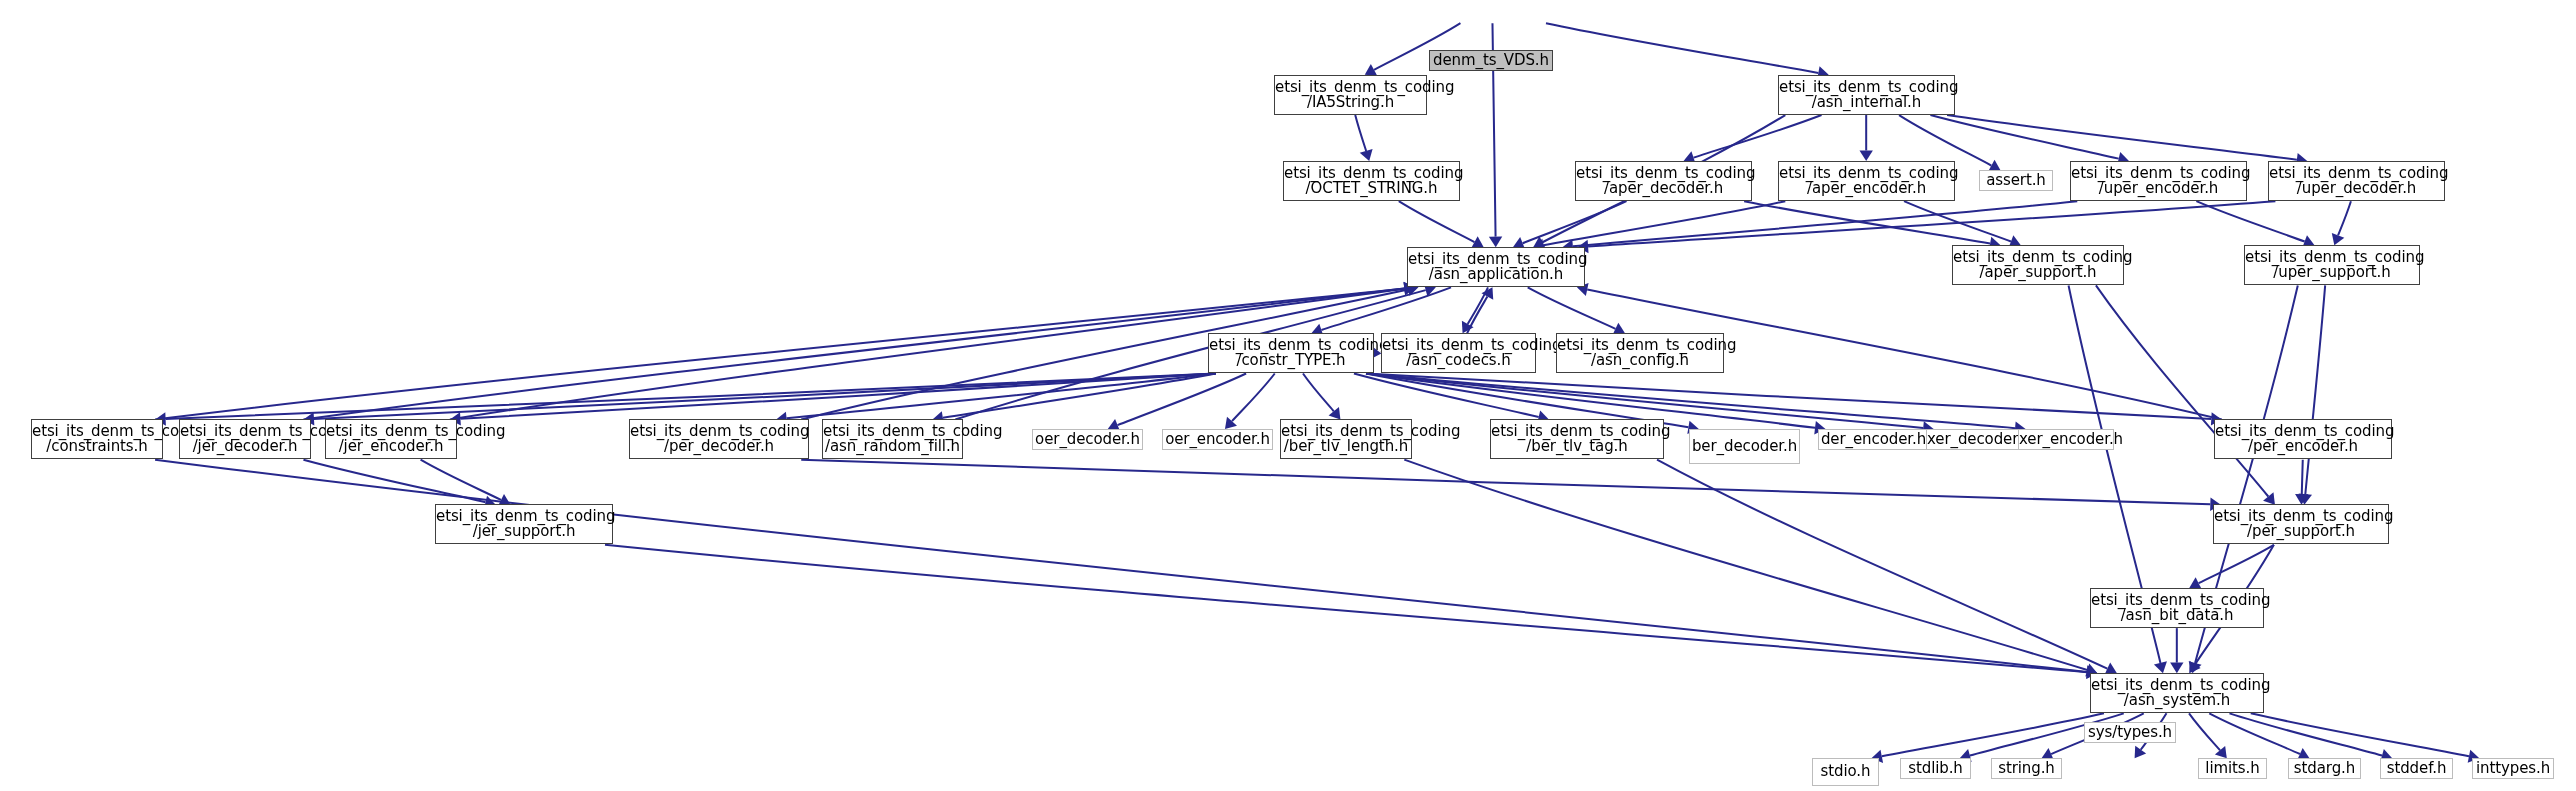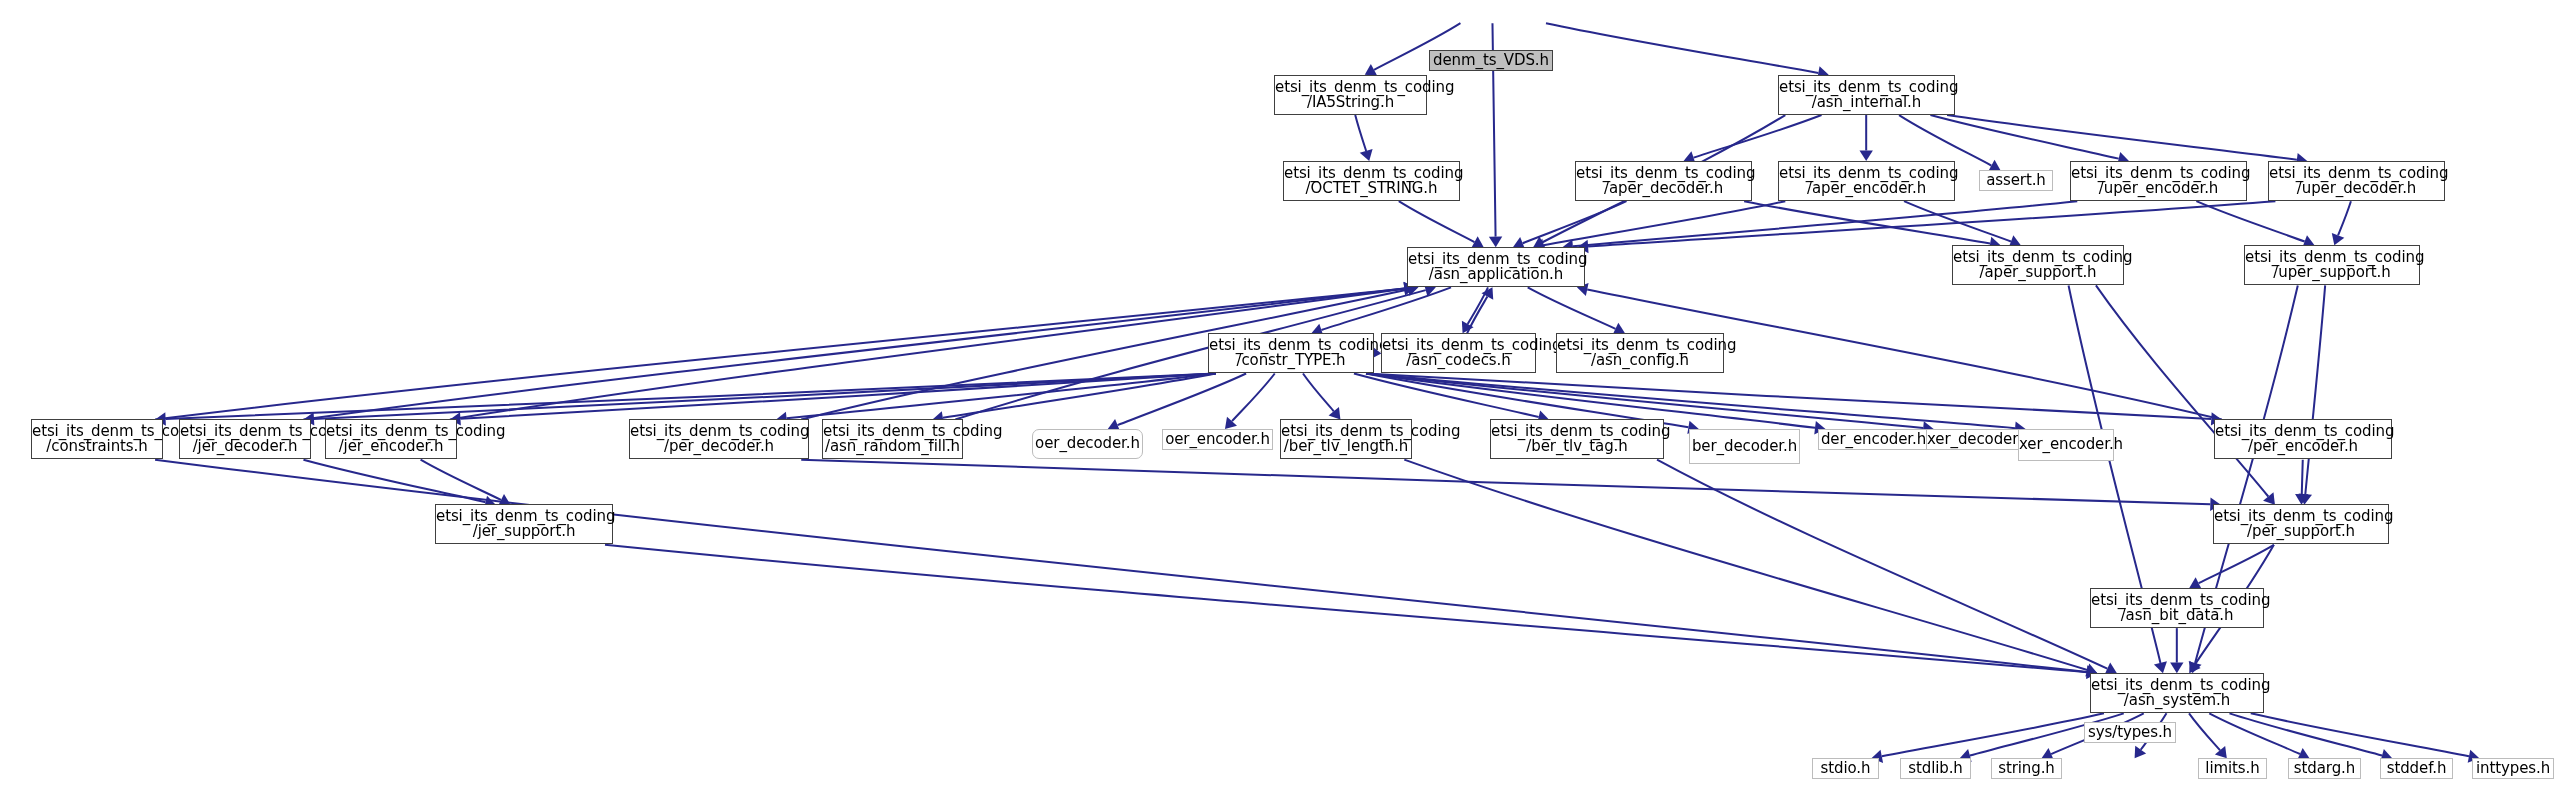--- a/index.html
+++ b/index.html
@@ -275,21 +275,21 @@
         <span class="l2">/jer_encoder.h</span>
       </div>
       <div class="gnode strong" style="left: 629px; top: 419px; width: 180px; height: 40px;">
         <span class="l1">etsi_its_denm_ts_coding</span>
         <span class="l2">/per_decoder.h</span>
       </div>
       <div class="gnode strong" style="left: 822px; top: 419px; width: 141px; height: 40px;">
         <span class="l1">etsi_its_denm_ts_coding</span>
         <span class="l2">/asn_random_fill.h</span>
       </div>
-      <div class="gnode " style="left: 1032px; top: 429px; width: 111px; height: 30px; border-radius: 7px;">
+      <div class="gnode " style="left: 1032px; top: 429px; width: 111px; height: 21px;">
         <span class="l1">oer_decoder.h</span>
       </div>
       <div class="gnode " style="left: 1162px; top: 429px; width: 111px; height: 21px;">
         <span class="l1">oer_encoder.h</span>
       </div>
       <div class="gnode strong" style="left: 1280px; top: 419px; width: 132px; height: 40px;">
         <span class="l1">etsi_its_denm_ts_coding</span>
         <span class="l2">/ber_tlv_length.h</span>
       </div>
       <div class="gnode strong" style="left: 1490px; top: 419px; width: 174px; height: 40px;">
@@ -298,21 +298,21 @@
       </div>
       <div class="gnode " style="left: 1689px; top: 429px; width: 111px; height: 35px;">
         <span class="l1">ber_decoder.h</span>
       </div>
       <div class="gnode " style="left: 1818px; top: 429px; width: 111px; height: 21px; text-align: center;">
         <span class="l1">der_encoder.h</span>
       </div>
       <div class="gnode " style="left: 1926px; top: 429px; width: 96px; height: 21px;">
         <span class="l1">xer_decoder.h</span>
       </div>
-      <div class="gnode " style="left: 2018px; top: 429px; width: 96px; height: 32px;">
+      <div class="gnode " style="left: 2018px; top: 429px; width: 96px; height: 21px;">
         <span class="l1">xer_encoder.h</span>
       </div>
       <div class="gnode strong" style="left: 2214px; top: 419px; width: 178px; height: 40px;">
         <span class="l1">etsi_its_denm_ts_coding</span>
         <span class="l2">/per_encoder.h</span>
       </div>
       <div class="gnode strong" style="left: 435px; top: 504px; width: 178px; height: 40px;">
         <span class="l1">etsi_its_denm_ts_coding</span>
         <span class="l2">/jer_support.h</span>
       </div>
@@ -321,21 +321,21 @@
         <span class="l2">/per_support.h</span>
       </div>
       <div class="gnode strong" style="left: 2090px; top: 588px; width: 174px; height: 40px;">
         <span class="l1">etsi_its_denm_ts_coding</span>
         <span class="l2">/asn_bit_data.h</span>
       </div>
       <div class="gnode strong" style="left: 2090px; top: 673px; width: 174px; height: 40px;">
         <span class="l1">etsi_its_denm_ts_coding</span>
         <span class="l2">/asn_system.h</span>
       </div>
-      <div class="gnode " style="left: 1812px; top: 758px; width: 67px; height: 21px;">
+      <div class="gnode " style="left: 1812px; top: 758px; width: 67px; height: 28px;">
         <span class="l1">stdio.h</span>
       </div>
       <div class="gnode " style="left: 1900px; top: 758px; width: 71px; height: 21px;">
         <span class="l1">stdlib.h</span>
       </div>
       <div class="gnode " style="left: 1991px; top: 758px; width: 71px; height: 21px;">
         <span class="l1">string.h</span>
       </div>
       <div class="gnode " style="left: 2084px; top: 722px; width: 92px; height: 21px;">
         <span class="l1">sys/types.h</span>

